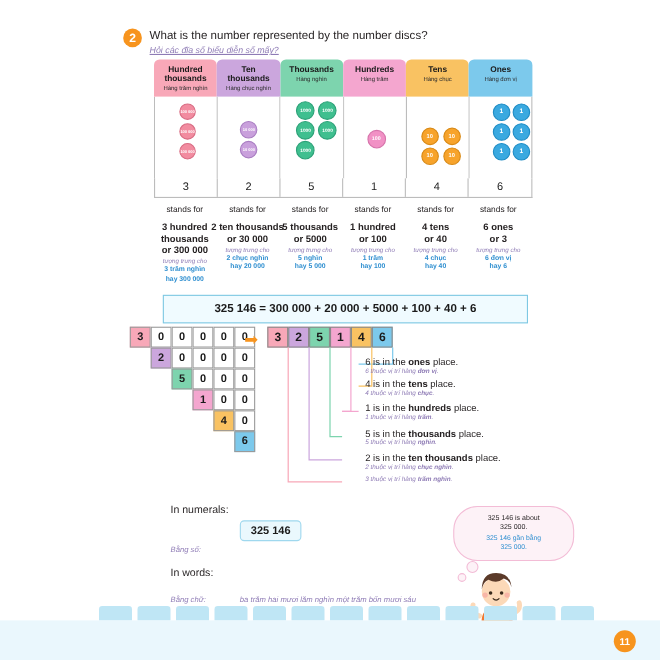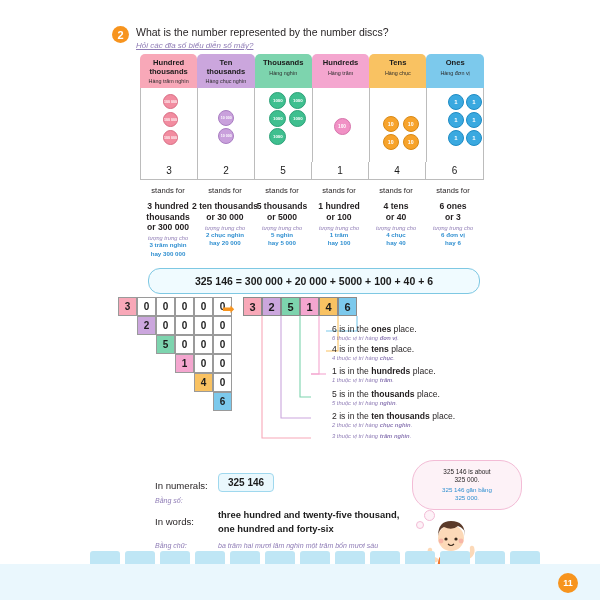--- a/index.html
+++ b/index.html
@@ -33,42 +33,42 @@
 
   
   .sf{position:absolute;width:74px;text-align:center;}
   .sf .lab{font-size:7.6px;color:#231f20;}
   .sf .val{font-size:8.6px;font-weight:bold;color:#231f20;line-height:1.25;margin-top:6px;}
   .sf .or{font-size:8.6px;font-weight:bold;color:#231f20;}
   .sf .vlab{font-size:5.6px;color:#8e7bb5;margin-top:3px;font-style:italic;}
   .sf .vval{font-size:6.2px;color:#2f8fd0;font-weight:bold;line-height:1.3;}
 
   
-  .eq{position:absolute;left:148px;top:268px;width:330px;height:24px;border:1px solid #7ec8e3;border-radius:12px;background:#f0fbff;display:flex;align-items:center;justify-content:center;font-size:10.5px;font-weight:bold;color:#1b1b1b;}
+  .eq{position:absolute;left:148px;top:268px;width:330px;height:24px;border:1px solid #7ec8e3;border-radius:0;background:#f0fbff;display:flex;align-items:center;justify-content:center;font-size:10.5px;font-weight:bold;color:#1b1b1b;}
 
   
   .stack{position:absolute;left:118px;top:297px;}
   .srow{display:flex;height:19px;align-items:center;}
   .sbox{width:19px;height:19px;box-sizing:border-box;border:1px solid #9a9a9a;display:flex;align-items:center;justify-content:center;font-size:10px;font-weight:bold;color:#1b1b1b;background:#fff;}
 
   
   .bigarrow{position:absolute;left:222px;top:300px;font-size:15px;color:#f7941e;}
 
   
   .numrow{position:absolute;left:243px;top:297px;display:flex;}
   .numbox{width:19px;height:19px;box-sizing:border-box;border:1px solid #8a8a8a;display:flex;align-items:center;justify-content:center;font-size:11px;font-weight:bold;color:#1b1b1b;}
 
   
   .callout{position:absolute;font-size:8.6px;color:#231f20;}
   .callout b{font-weight:bold;}
   .callout .vi{display:block;font-size:5.8px;color:#8e7bb5;font-style:italic;margin-top:1px;}
   .callout .vi b{color:#8e7bb5;}
 
   
-  .inNum{position:absolute;left:155px;top:480px;font-size:9.6px;color:#231f20;text-align:right;}
+  .inNum{position:absolute;left:155px;top:458px;font-size:9.6px;color:#231f20;text-align:right;}
   .inNumVi{position:absolute;left:155px;top:497px;font-size:7px;color:#8e7bb5;font-style:italic;}
   .numval{position:absolute;left:218px;top:473px;border:1px solid #9fd8ee;border-radius:4px;background:#eaf8fd;padding:3px 9px;font-size:10px;font-weight:bold;color:#1b1b1b;}
   .inWords{position:absolute;left:155px;top:516px;font-size:9.6px;color:#231f20;}
   .inWordsVi{position:absolute;left:155px;top:542px;font-size:7px;color:#8e7bb5;font-style:italic;}
   .wordsval{position:absolute;left:218px;top:508px;font-size:9.4px;font-weight:bold;color:#1b1b1b;line-height:1.45;}
   .wordsvalvi{position:absolute;left:218px;top:542px;font-size:7px;color:#8e7bb5;font-style:italic;}
 
   
   .bubble{position:absolute;left:412px;top:460px;width:108px;height:48px;background:#fdf2f7;border:1px solid #f3bcd6;border-radius:22px;display:flex;flex-direction:column;align-items:center;justify-content:center;}
   .bubble .en{font-size:6.4px;color:#231f20;text-align:center;line-height:1.25;}
@@ -282,24 +282,20 @@
       <div class="callout" style="left: 332px; top: 389px;"><span>5 is in the <b>thousands</b> place.</span><span class="vi">5 thuộc vị trí hàng <b>nghìn</b>.</span></div>
       <div class="callout" style="left: 332px; top: 411px;"><span>2 is in the <b>ten thousands</b> place.</span><span class="vi">2 thuộc vị trí hàng <b>chục nghìn</b>.</span></div>
       <div class="callout" style="left: 332px; top: 432px;"><span class="vi">3 thuộc vị trí hàng <b>trăm nghìn</b>.</span></div>
     </div>
 
   <div class="inNum">In numerals:</div>
   <div class="inNumVi">Bằng số:</div>
   <div class="numval">325 146</div>
   <div class="inWords">In words:</div>
   <div class="inWordsVi">Bằng chữ:</div>
-  <div class="wordsval">
-    <span>three hundred and twenty-five thousand,</span><br>
-    <span>one hundred and forty-six</span>
-  </div>
   <div class="wordsvalvi">ba trăm hai mươi lăm nghìn một trăm bốn mươi sáu</div>
 
   <div class="bubble">
     <div class="en">
       <span>325 146 is about</span><br>
       <span>325 000.</span>
     </div>
     <div class="vi">
       <span>325 146 gần bằng</span><br>
       <span>325 000.</span>

